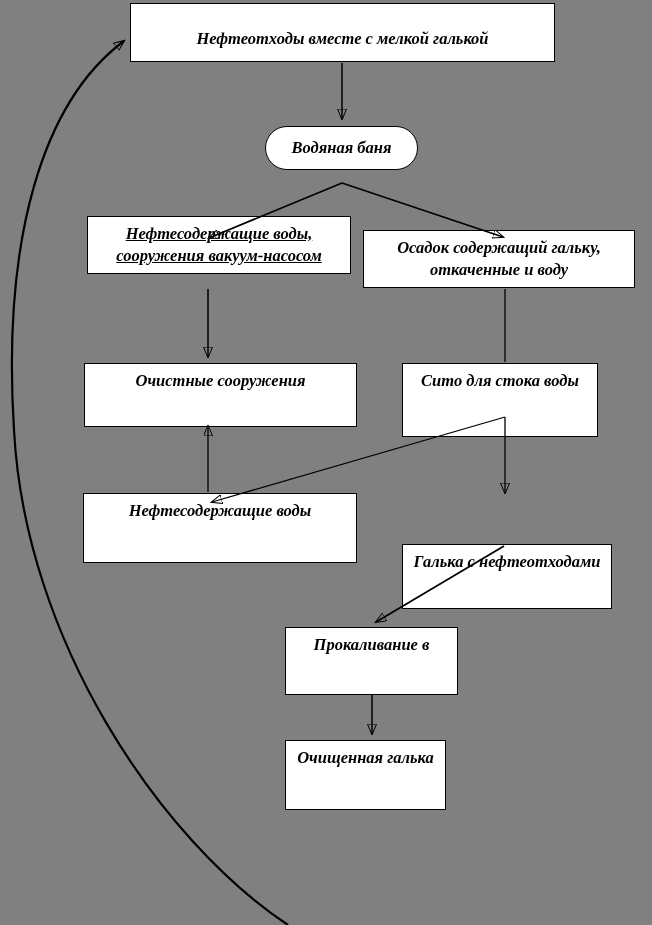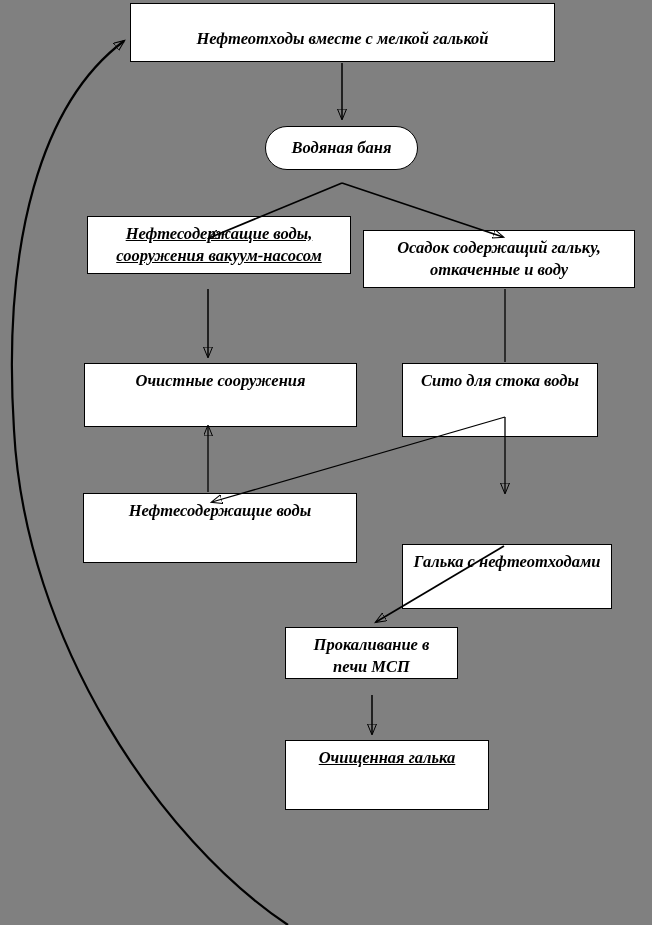--- a/index.html
+++ b/index.html
@@ -29,22 +29,22 @@
   .node .ln { display: block; white-space: nowrap; }
   
   #b1  { left: 130px; top: 3px;   width: 425px; height: 59px; padding-top: 24px; }
   #b2  { left: 265px; top: 126px; width: 153px; height: 44px; padding-top: 10px; border-radius: 26px; }
   #b3  { left: 87px;  top: 216px; width: 264px; height: 58px; text-decoration: underline; }
   #b4  { left: 363px; top: 230px; width: 272px; height: 58px; }
   #b5  { left: 84px;  top: 363px; width: 273px; height: 64px; }
   #b6  { left: 402px; top: 363px; width: 196px; height: 74px; }
   #b7  { left: 83px;  top: 493px; width: 274px; height: 70px; }
   #b8  { left: 402px; top: 497px; width: 210px; height: 65px; margin-top: 47px; }
-  #b9  { left: 285px; top: 627px; width: 173px; height: 52px; font-style: italic; }
-  #b10 { left: 285px; top: 740px; width: 204px; height: 70px; text-decoration: underline; }
+  #b9  { left: 285px; top: 627px; width: 173px; height: 68px; font-style: italic; }
+  #b10 { left: 285px; top: 740px; width: 161px; height: 70px; }
   svg.arrows {
     position: absolute;
     left: 0; top: 0;
     width: 652px; height: 925px;
     pointer-events: none;
     z-index: 5;
   }
   svg.arrows path, svg.arrows line { stroke: #000000; fill: none; }
 </style>
 </head>
@@ -81,21 +81,20 @@
   <div class="node" id="b7">
     <span class="ln">Нефтесодержащие воды</span>
   </div>
 
   <div class="node" id="b8">
     <span class="ln">Галька с нефтеотходами</span>
   </div>
 
   <div class="node" id="b9">
     <span class="ln">Прокаливание в</span>
-    <span class="ln">печи МСП</span>
   </div>
 
   <div class="node" id="b10">
     <span class="ln">Очищенная галька</span>
   </div>
 
   <svg class="arrows" viewBox="0 0 652 925" xmlns="http://www.w3.org/2000/svg">
     <defs>
       <marker id="ah" markerUnits="userSpaceOnUse" markerWidth="13" markerHeight="11" refX="10" refY="4.5" orient="auto">
         <path d="M0,0 L11,4.5 L0,9 Z" fill="#000000" stroke="none"></path>

